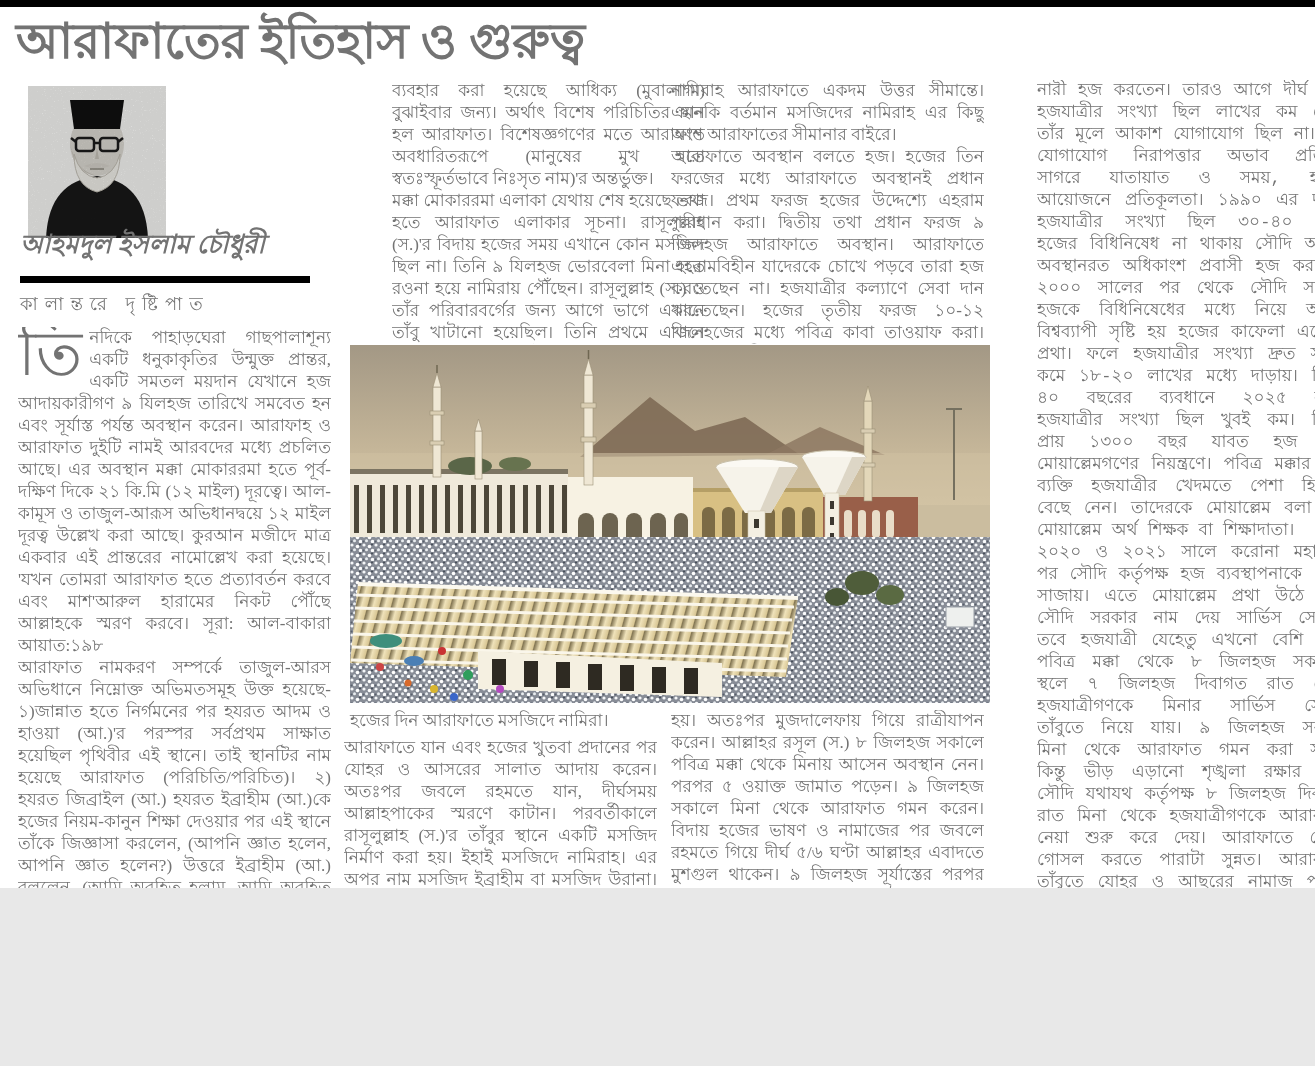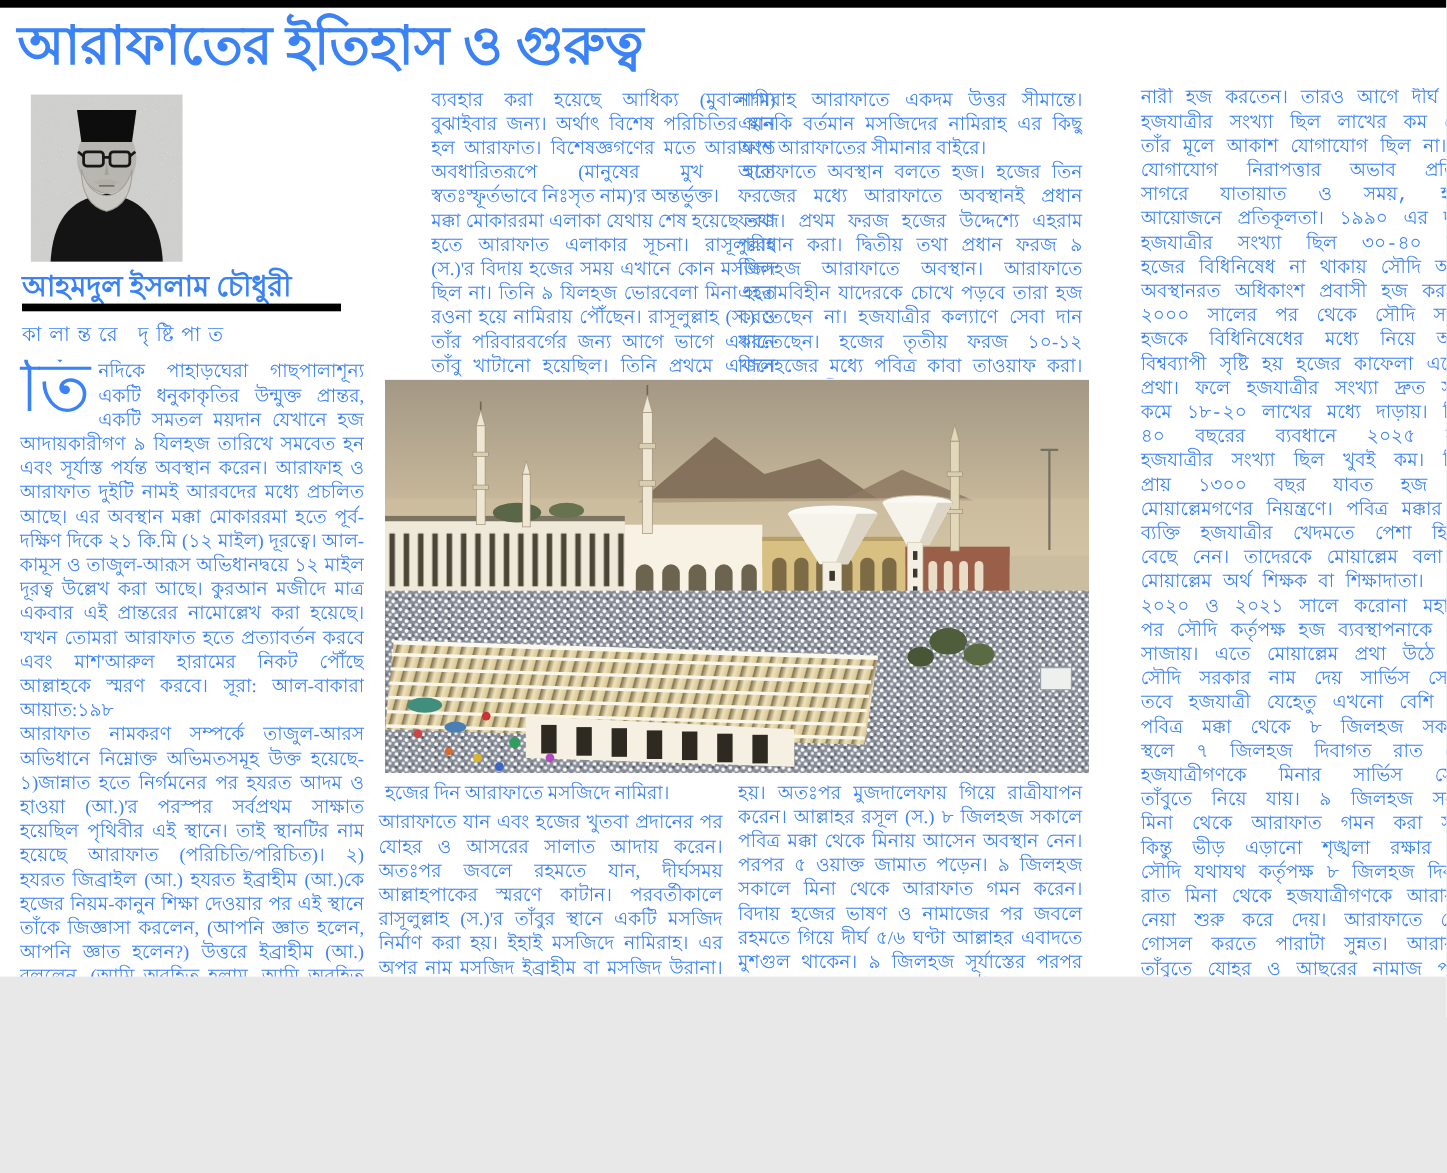--- a/index.html
+++ b/index.html
@@ -1,24 +1,24 @@
 <!DOCTYPE html>
 <html><head>
 <meta charset="utf-8">
 <style>
   html,body{margin:0;padding:0;background:#e8e8e8;}
-  .page{position:relative;width:1315px;height:888px;background:#ffffff;color:#3b82f6;
+  .page{position:relative;width:1315px;height:888px;background:#ffffff;color:#737373;
         font-family:"Liberation Serif",serif;overflow:hidden;margin:0 auto;}
   .bar{position:absolute;left:0;width:1315px;height:7px;background:#000;}
   .bar.top{top:0;}
   .bar.bottom{top:1058px;}
   .headline{position:absolute;left:16px;top:4px;margin:0;font-size:49px;font-weight:bold;
             letter-spacing:0;white-space:nowrap;}
   .portrait{position:absolute;left:28px;top:86px;width:138px;height:152px;}
-  .author-name{position:absolute;left:20px;top:240px;width:300px;font-size:26px;font-weight:bold;white-space:nowrap;}
+  .author-name{position:absolute;left:20px;top:224px;width:300px;font-size:26px;font-weight:bold;white-space:nowrap;font-style:italic;}
   .name-rule{position:absolute;left:20px;top:276px;width:290px;height:7px;background:#000;}
   .column-title{position:absolute;left:20px;top:290px;width:310px;font-size:18px;letter-spacing:7px;white-space:nowrap;}
   .coltext{position:absolute;width:313px;font-size:17px;line-height:22px;text-align:justify;
            white-space:pre-line;overflow:hidden;}
   .col1{left:18px;top:327px;height:722px;}
   .col2top{left:344px;top:80px;height:264px;margin-left:48px;}
   .col3top{left:671px;top:80px;height:264px;}
   .col4{left:1037px;top:80px;height:924px;font-family:Liberation Mono, monospace;}
   .col2bot{left:344px;top:737px;height:321px;}
   .col3bot{left:671px;top:710px;height:321px;}

